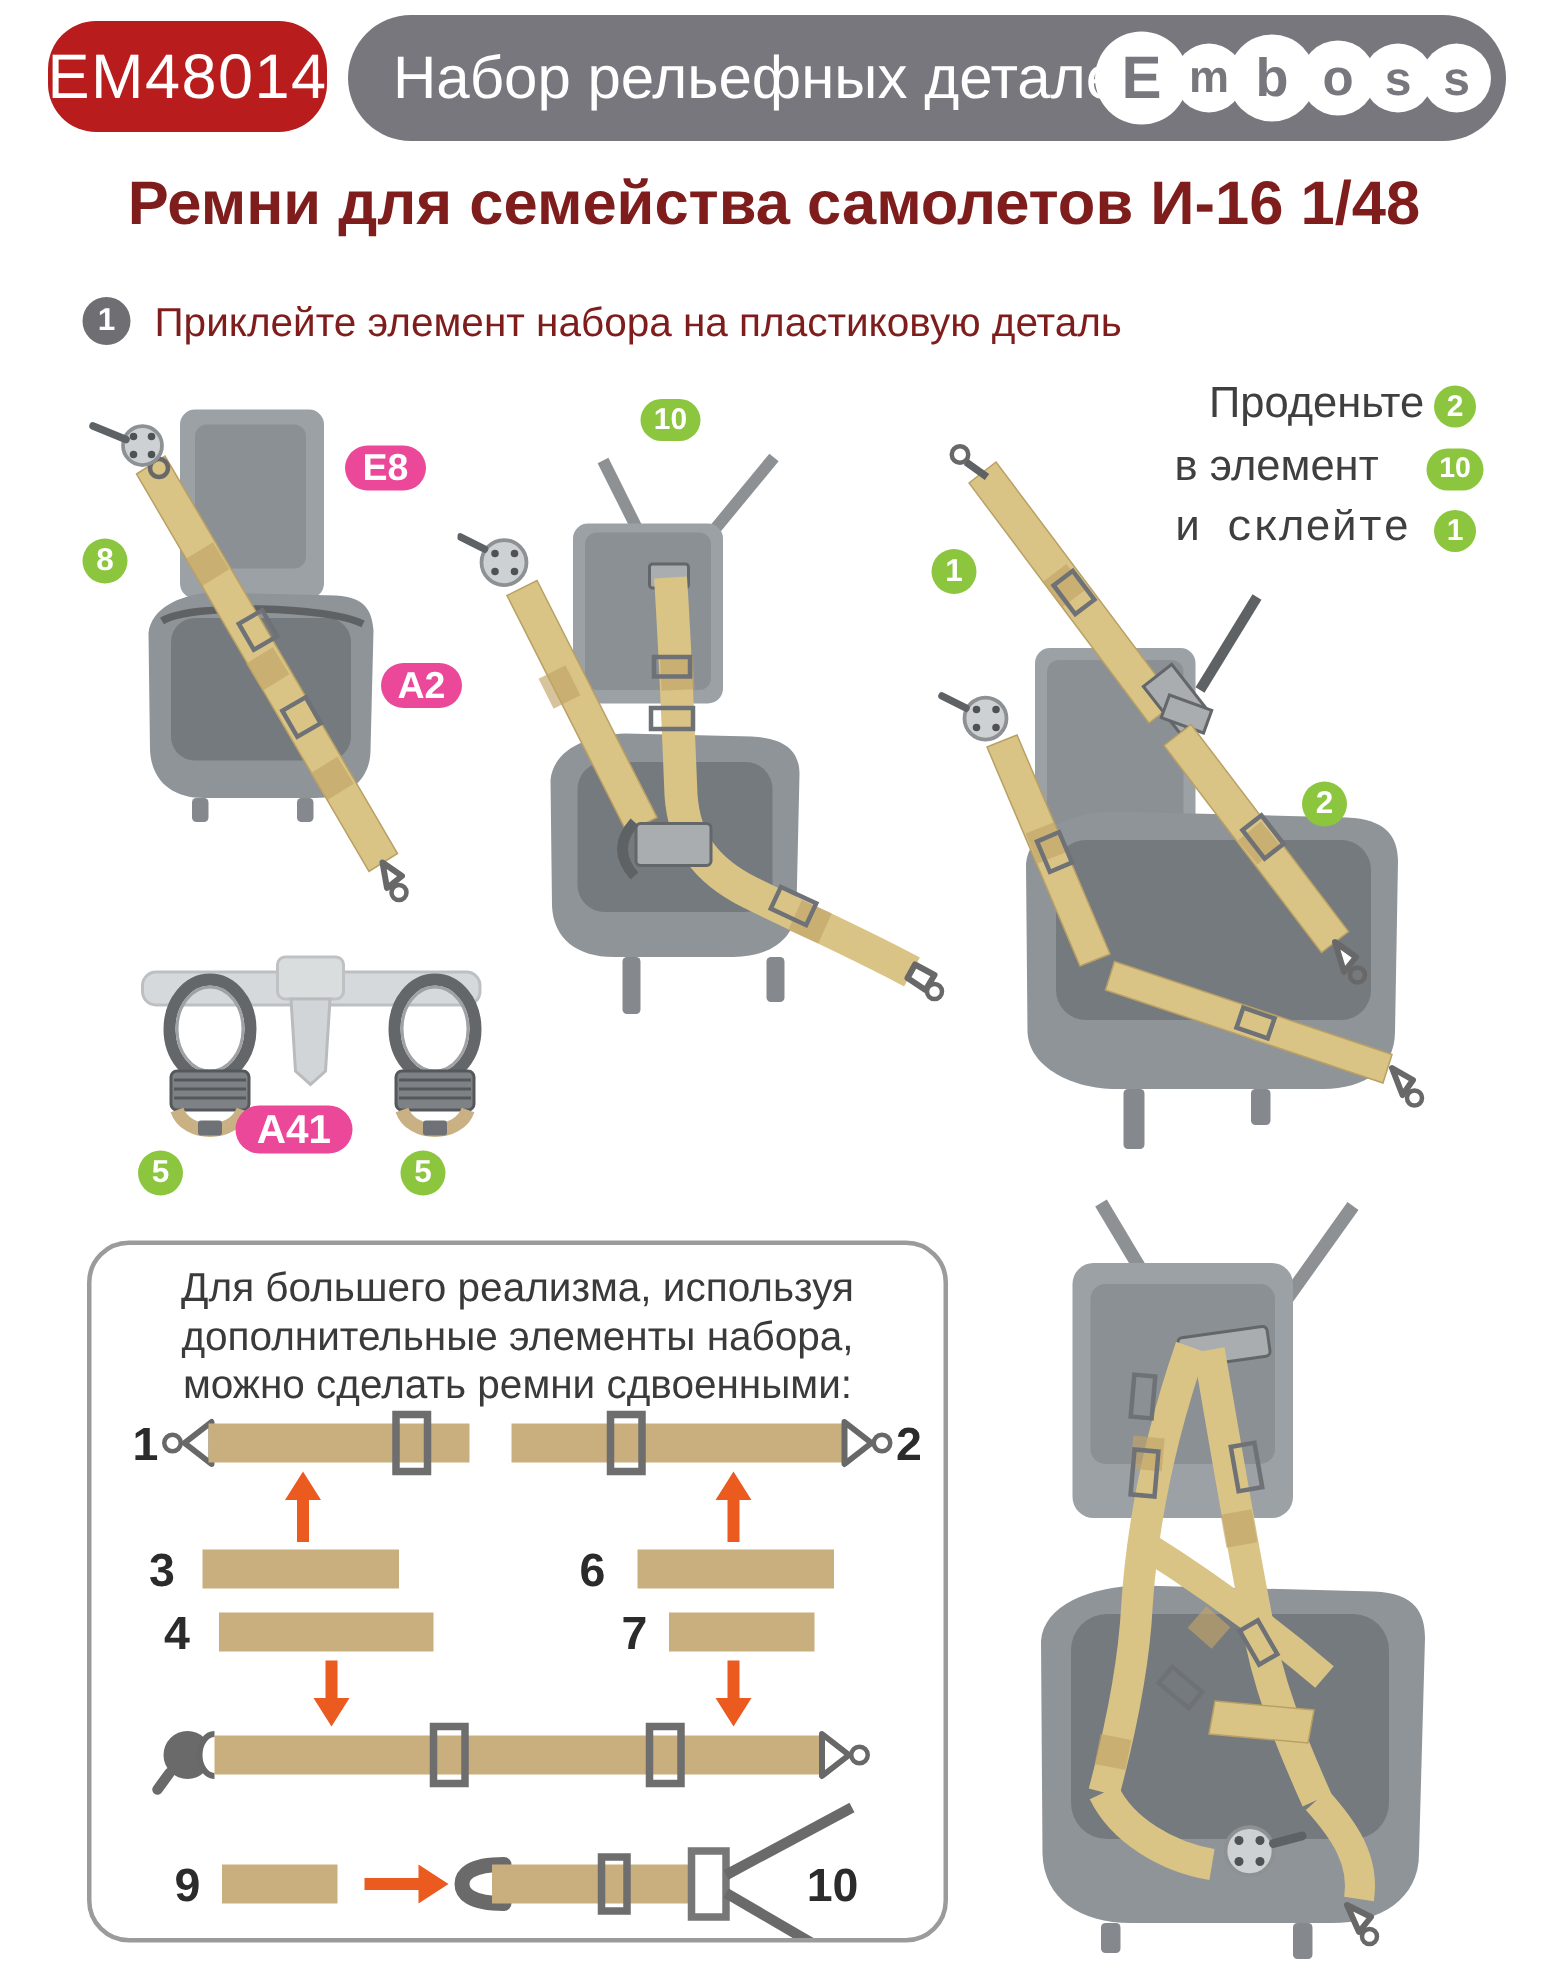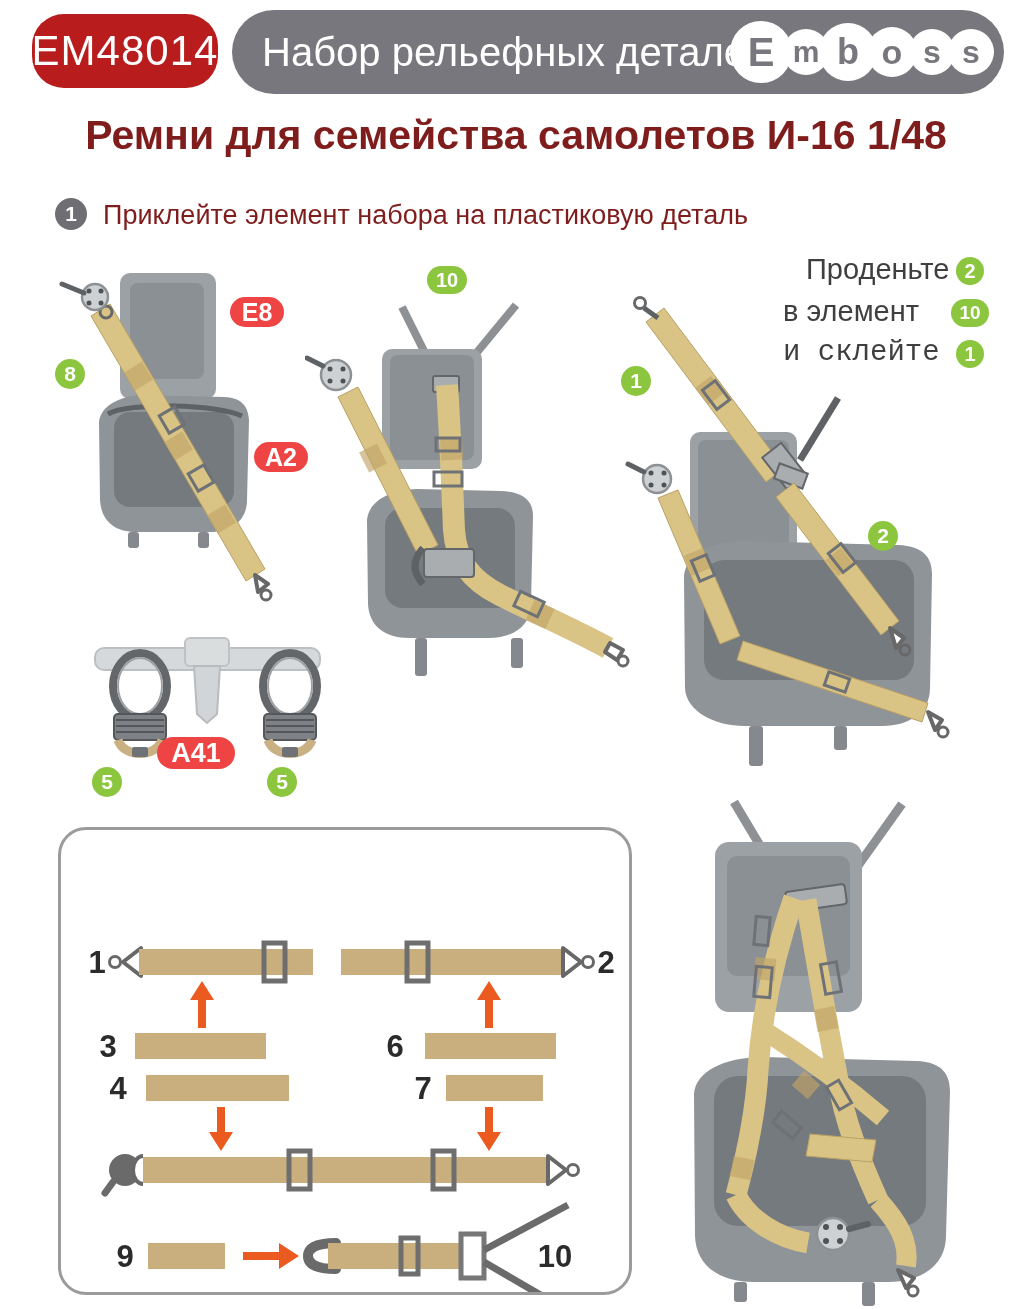--- a/index.html
+++ b/index.html
@@ -35,21 +35,21 @@
     display:flex;align-items:center;justify-content:center;}
   .step-text{left:103px;top:200px;font-size:27px;color:#7f1d1d;}
 
   
   .gb{background:#8CC63F;color:#fff;font-weight:bold;border-radius:999px;
     display:flex;align-items:center;justify-content:center;}
   .gb30{width:30px;height:30px;font-size:21px;}
   .gb28{width:28px;height:28px;font-size:20px;}
   .gbp{width:40px;height:28px;font-size:20px;border-radius:14px;}
   .gbp38{width:38px;height:28px;font-size:19px;border-radius:14px;}
-  .bt{background:#ef4444;color:#fff;font-weight:bold;border-radius:16px;
+  .bt{background:#ec4899;color:#fff;font-weight:bold;border-radius:16px;
     display:flex;align-items:center;justify-content:center;}
   .bt-sm{width:54px;height:30px;font-size:25px;}
   .bt-lg{width:78px;height:32px;font-size:27px;}
 
   
   .note-line{font-size:29px;color:#3F3F3F;}
 
   
   .tip-box{left:58px;top:827px;width:574px;height:468px;box-sizing:border-box;
     border:3px solid #9B9B9B;border-radius:28px;background:#fff;}
@@ -262,20 +262,25 @@
 <div class="abs gb gb30" style="left:267px;top:767px;">5</div>
 
 <div class="abs note-line" style="left:779px;top:253px;margin-left:27px;">Проденьте</div>
 <div class="abs gb gb28" style="left:956px;top:257px;">2</div>
 <div class="abs note-line" style="left:783px;top:295px;">в элемент</div>
 <div class="abs gb gbp38" style="left:951px;top:299px;">10</div>
 <div class="abs note-line" style="left:783px;top:336px;font-family:Liberation Mono, monospace;">и склейте с</div>
 <div class="abs gb gb28" style="left:956px;top:340px;">1</div>
 
 <div class="abs tip-box">
+  <div class="tip-text">
+    <div>Для большего реализма, используя</div>
+    <div>дополнительные элементы набора,</div>
+    <div>можно сделать ремни сдвоенными:</div>
+  </div>
 
   <svg class="tip-svg" viewBox="0 0 568 462">
 
     <text class="dnum" x="36" y="143">1</text>
     <circle class="ring" cx="54" cy="132" r="5.5"></circle>
     <path class="fit" d="M62,132 L80,118 L80,146 Z"></path>
     <rect class="tan" x="78" y="119" width="174" height="26"></rect>
     <rect class="buck" x="203" y="113" width="21" height="38"></rect>
     <rect class="tan" x="280" y="119" width="222" height="26"></rect>
     <rect class="buck" x="346" y="113" width="21" height="38"></rect>

